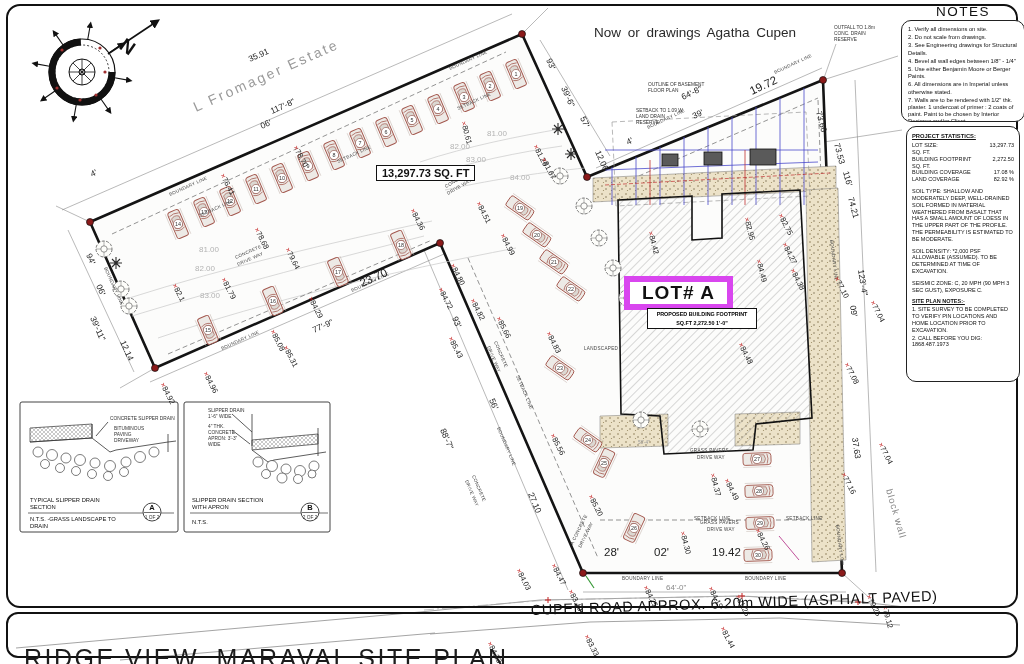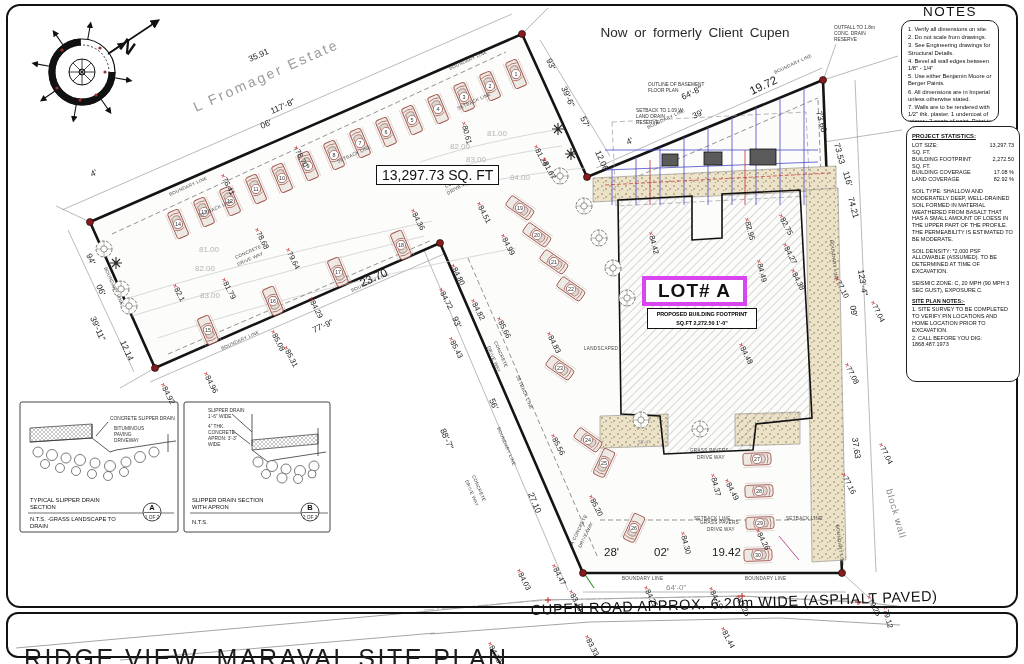--- a/index.html
+++ b/index.html
@@ -46,33 +46,33 @@
   .corner{fill:#8b1a1a;stroke:#111;stroke-width:.7}
   .det-box{fill:#fff;stroke:#444;stroke-width:1}
   .det-ln{stroke:#333;stroke-width:.8;fill:none}
   .det-stone{stroke:#444;stroke-width:.7;fill:#fff}
   .det-slab{fill:url(#xhatch);stroke:#333;stroke-width:.7}
   .det-cap-ln{stroke:#333;stroke-width:.7}
   .cmp{stroke:#111;fill:none}
   .greenmk{stroke:#3a9a3a;stroke-width:1.2;fill:none}
   .magmk{stroke:#c0509a;stroke-width:1;fill:none}
   
-  .notes-panel{position:absolute;left:901px;top:4px;width:98px;z-index:6}
+  .notes-panel{position:absolute;left:901px;top:4px;width:124px;z-index:6}
   .notes-title{text-align:center;font-size:13.5px;letter-spacing:1.5px;color:#111}
   .notes-box{border:1.6px solid #222;border-radius:10px;padding:5px 4px 4px 6px;margin-top:1px;height:102px;overflow:hidden;background:#fff}
   .note-item{font-size:5.8px;line-height:1.24;color:#111;margin-bottom:1px}
   .stats-panel{position:absolute;left:906px;top:126px;width:114px;height:256px;border:1.6px solid #222;border-radius:10px;padding:6px 5px;font-size:5.5px;line-height:1.24;color:#111;background:#fff;overflow:hidden;z-index:6}
   .stats-title{text-decoration:underline;font-weight:bold;margin-bottom:2px;font-size:5.8px}
   .stat-row{display:flex;justify-content:space-between}
   .stats-para{margin-top:5px;white-space:pre-line}
   .stats-notes-title{text-decoration:underline;font-weight:bold;margin-top:5px}
   .stats-note{margin-top:1px}
   .annotation{position:absolute;left:558px;top:22px;width:274px;text-align:center;font-size:13.5px;color:#2a2a2a;line-height:1.6;word-spacing:3px;z-index:4}
-  .area-box{position:absolute;left:376px;top:165px;border:1.8px solid #111;background:#fff;font-size:14px;font-weight:normal;color:#111;padding:1px 5px;z-index:4}
-  .lot-box{position:absolute;left:642px;top:276px;border:4px solid #d946ef;background:#fff;font-size:19px;font-weight:bold;letter-spacing:1px;color:#111;padding:0 12px;z-index:4}
+  .area-box{position:absolute;left:376px;top:165px;border:1.8px solid #111;background:#fff;font-size:11px;font-weight:bold;color:#111;padding:1px 5px;z-index:4}
+  .lot-box{position:absolute;left:624px;top:276px;border:6px solid #d946ef;background:#fff;font-size:19px;font-weight:bold;letter-spacing:1px;color:#111;padding:0 12px;z-index:4}
   .fp-box{position:absolute;left:647px;top:308px;width:110px;border:1.2px solid #111;background:#fff;font-size:5.4px;font-weight:bold;text-align:center;line-height:1.6;padding:1px 2px;z-index:4}
 </style>
 </head>
 <body>
 
 <div class="sheet-border"></div>
 <div class="title-band"></div>
 <div class="sheet-title">RIDGE VIEW, MARAVAL SITE PLAN</div>
 
 <svg id="plan-svg" viewBox="0 0 1024 664">
@@ -614,21 +614,21 @@
       <text x="208" y="446" class="lbl micro">WIDE</text>
       <text x="192" y="502" class="lbl cap">SLIPPER DRAIN SECTION</text>
       <text x="192" y="509" class="lbl cap">WITH APRON</text>
       <text x="192" y="524" class="lbl cap">N.T.S.</text>
       <text x="310" y="510" class="lbl capletter">B</text>
       <text x="310" y="519" class="lbl micro mid">2 OF 2</text>
     </g>
 </svg>
 
 <div class="annotation">
-  <div>Now or formerly Client Cupen</div>
+  <div>Now or drawings Agatha Cupen</div>
 </div>
 
 <div class="area-box">13,297.73  SQ. FT</div>
 <div class="lot-box">LOT# A</div>
 <div class="fp-box">
   <div>PROPOSED BUILDING FOOTPRINT</div>
   <div>SQ.FT   2,272.50        1'-0"</div>
 </div>
 
 <div class="notes-panel">

